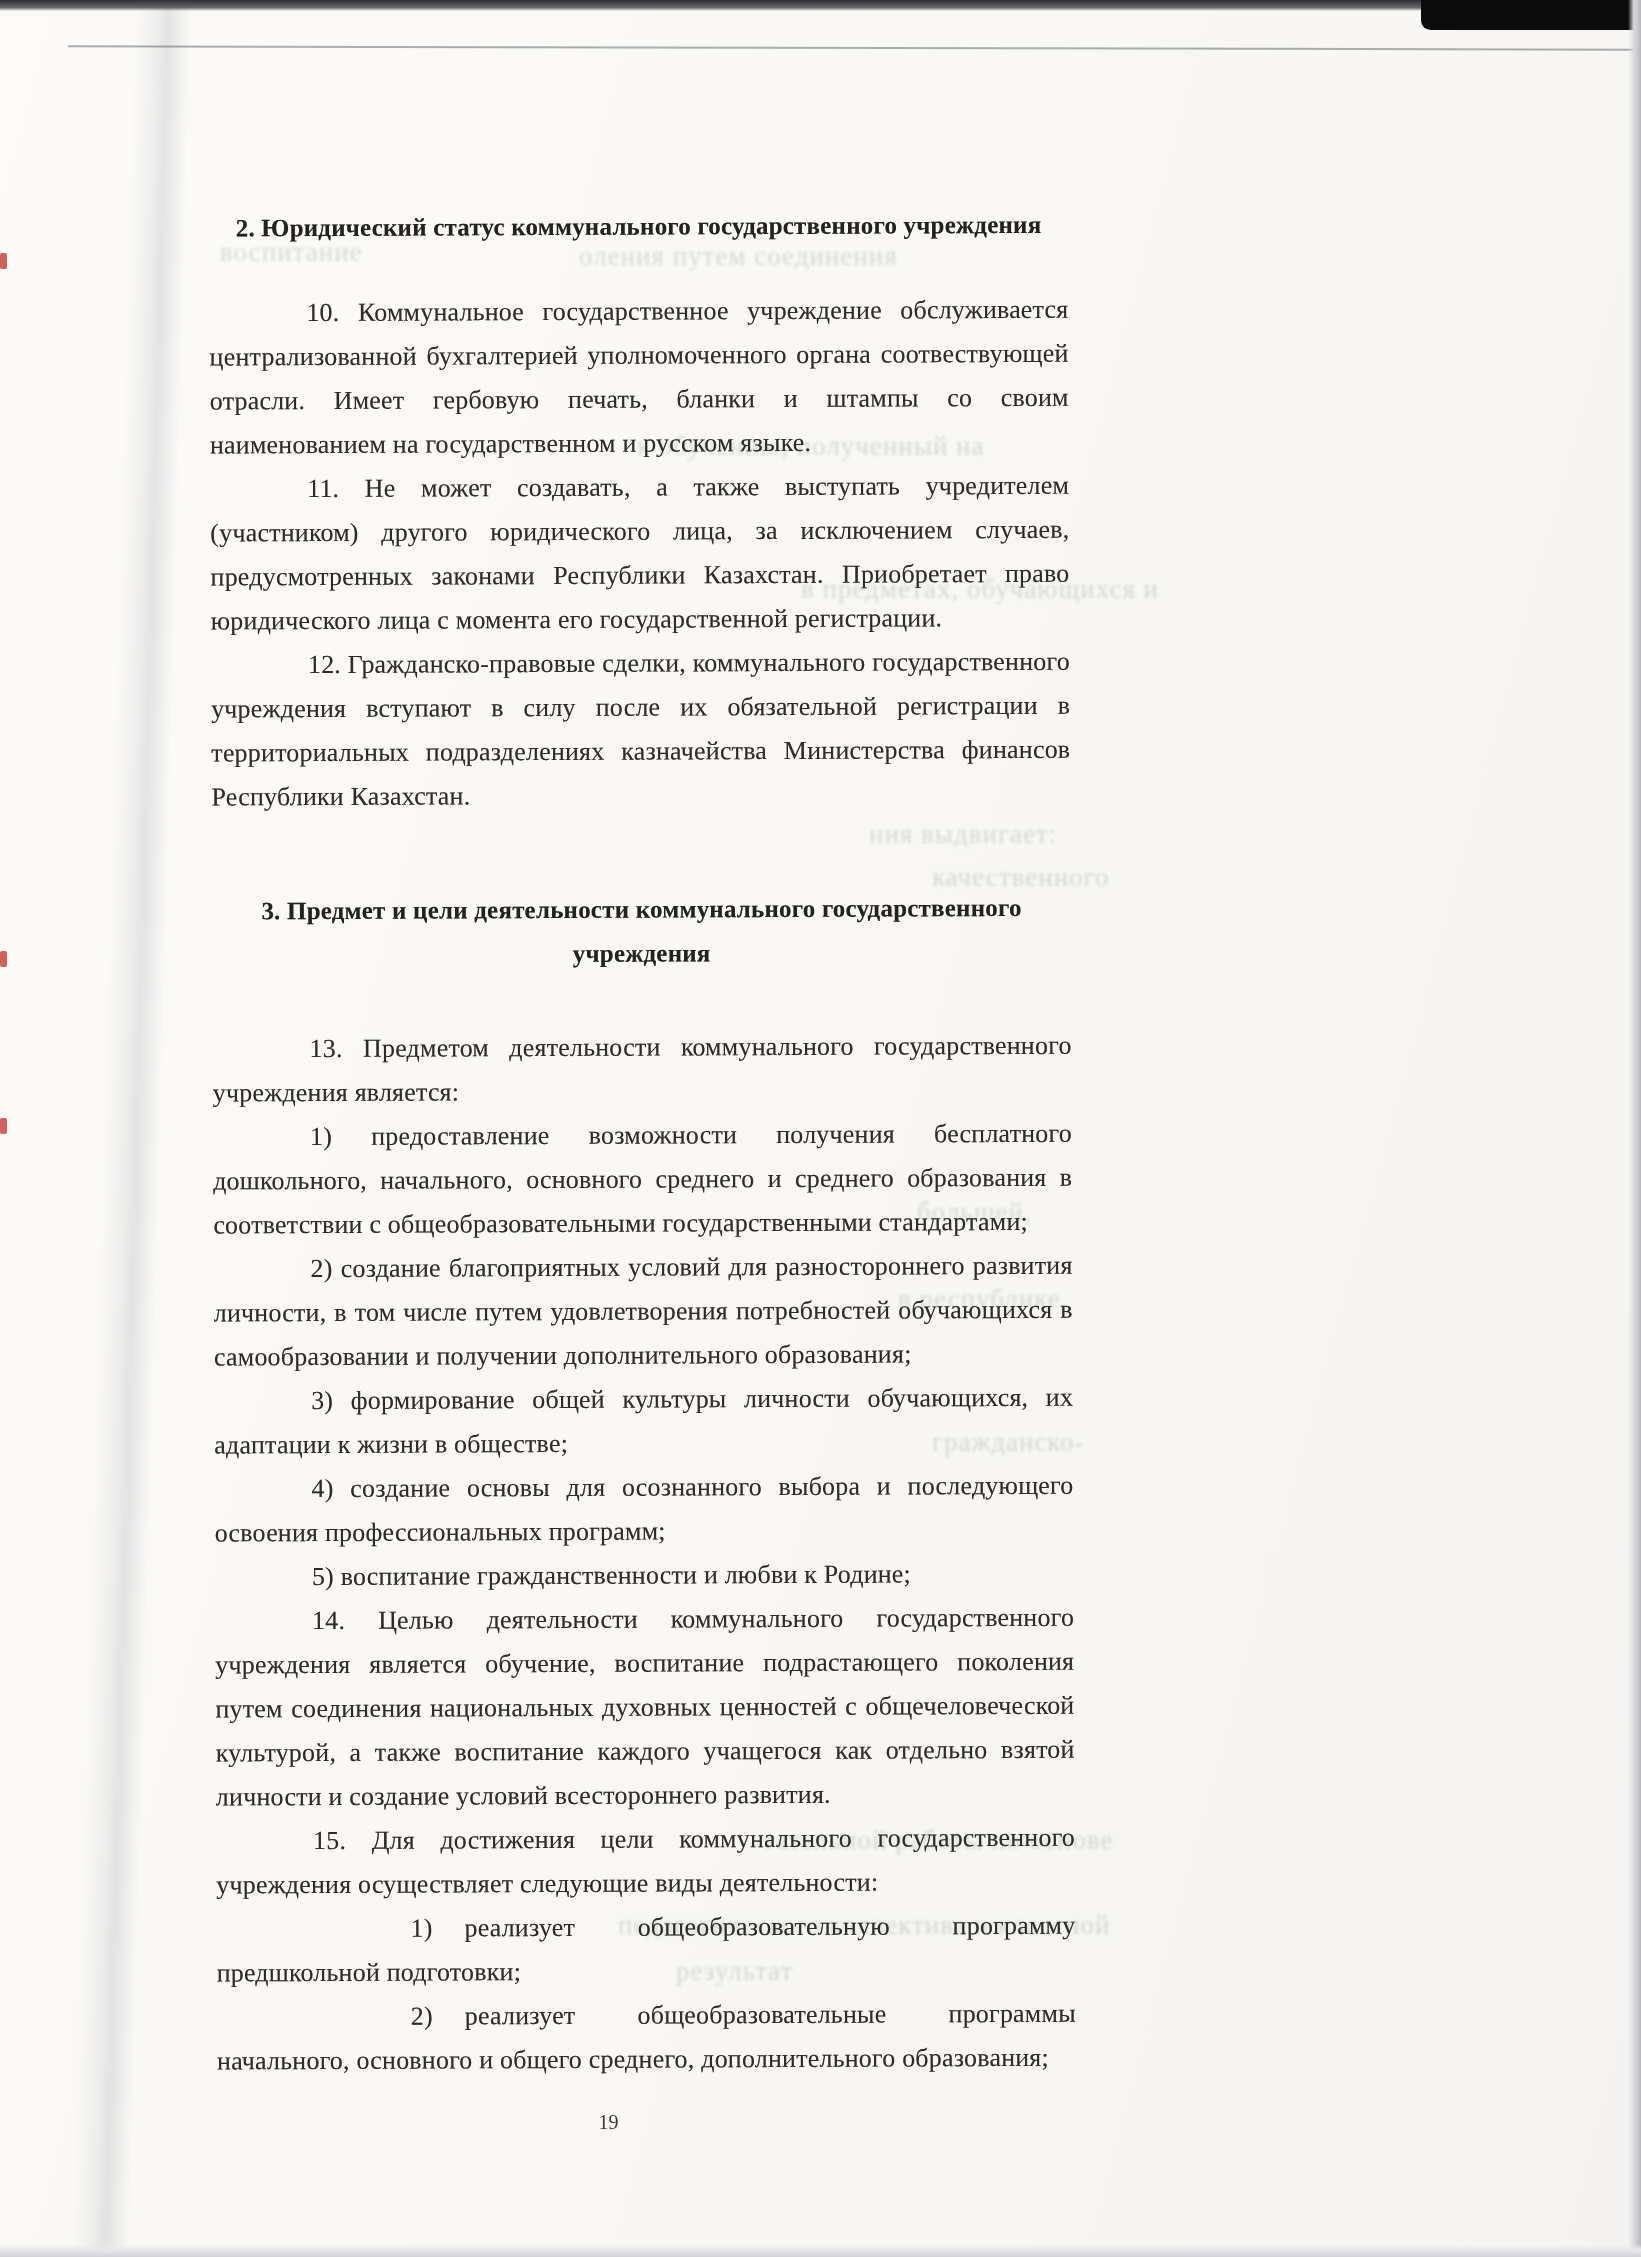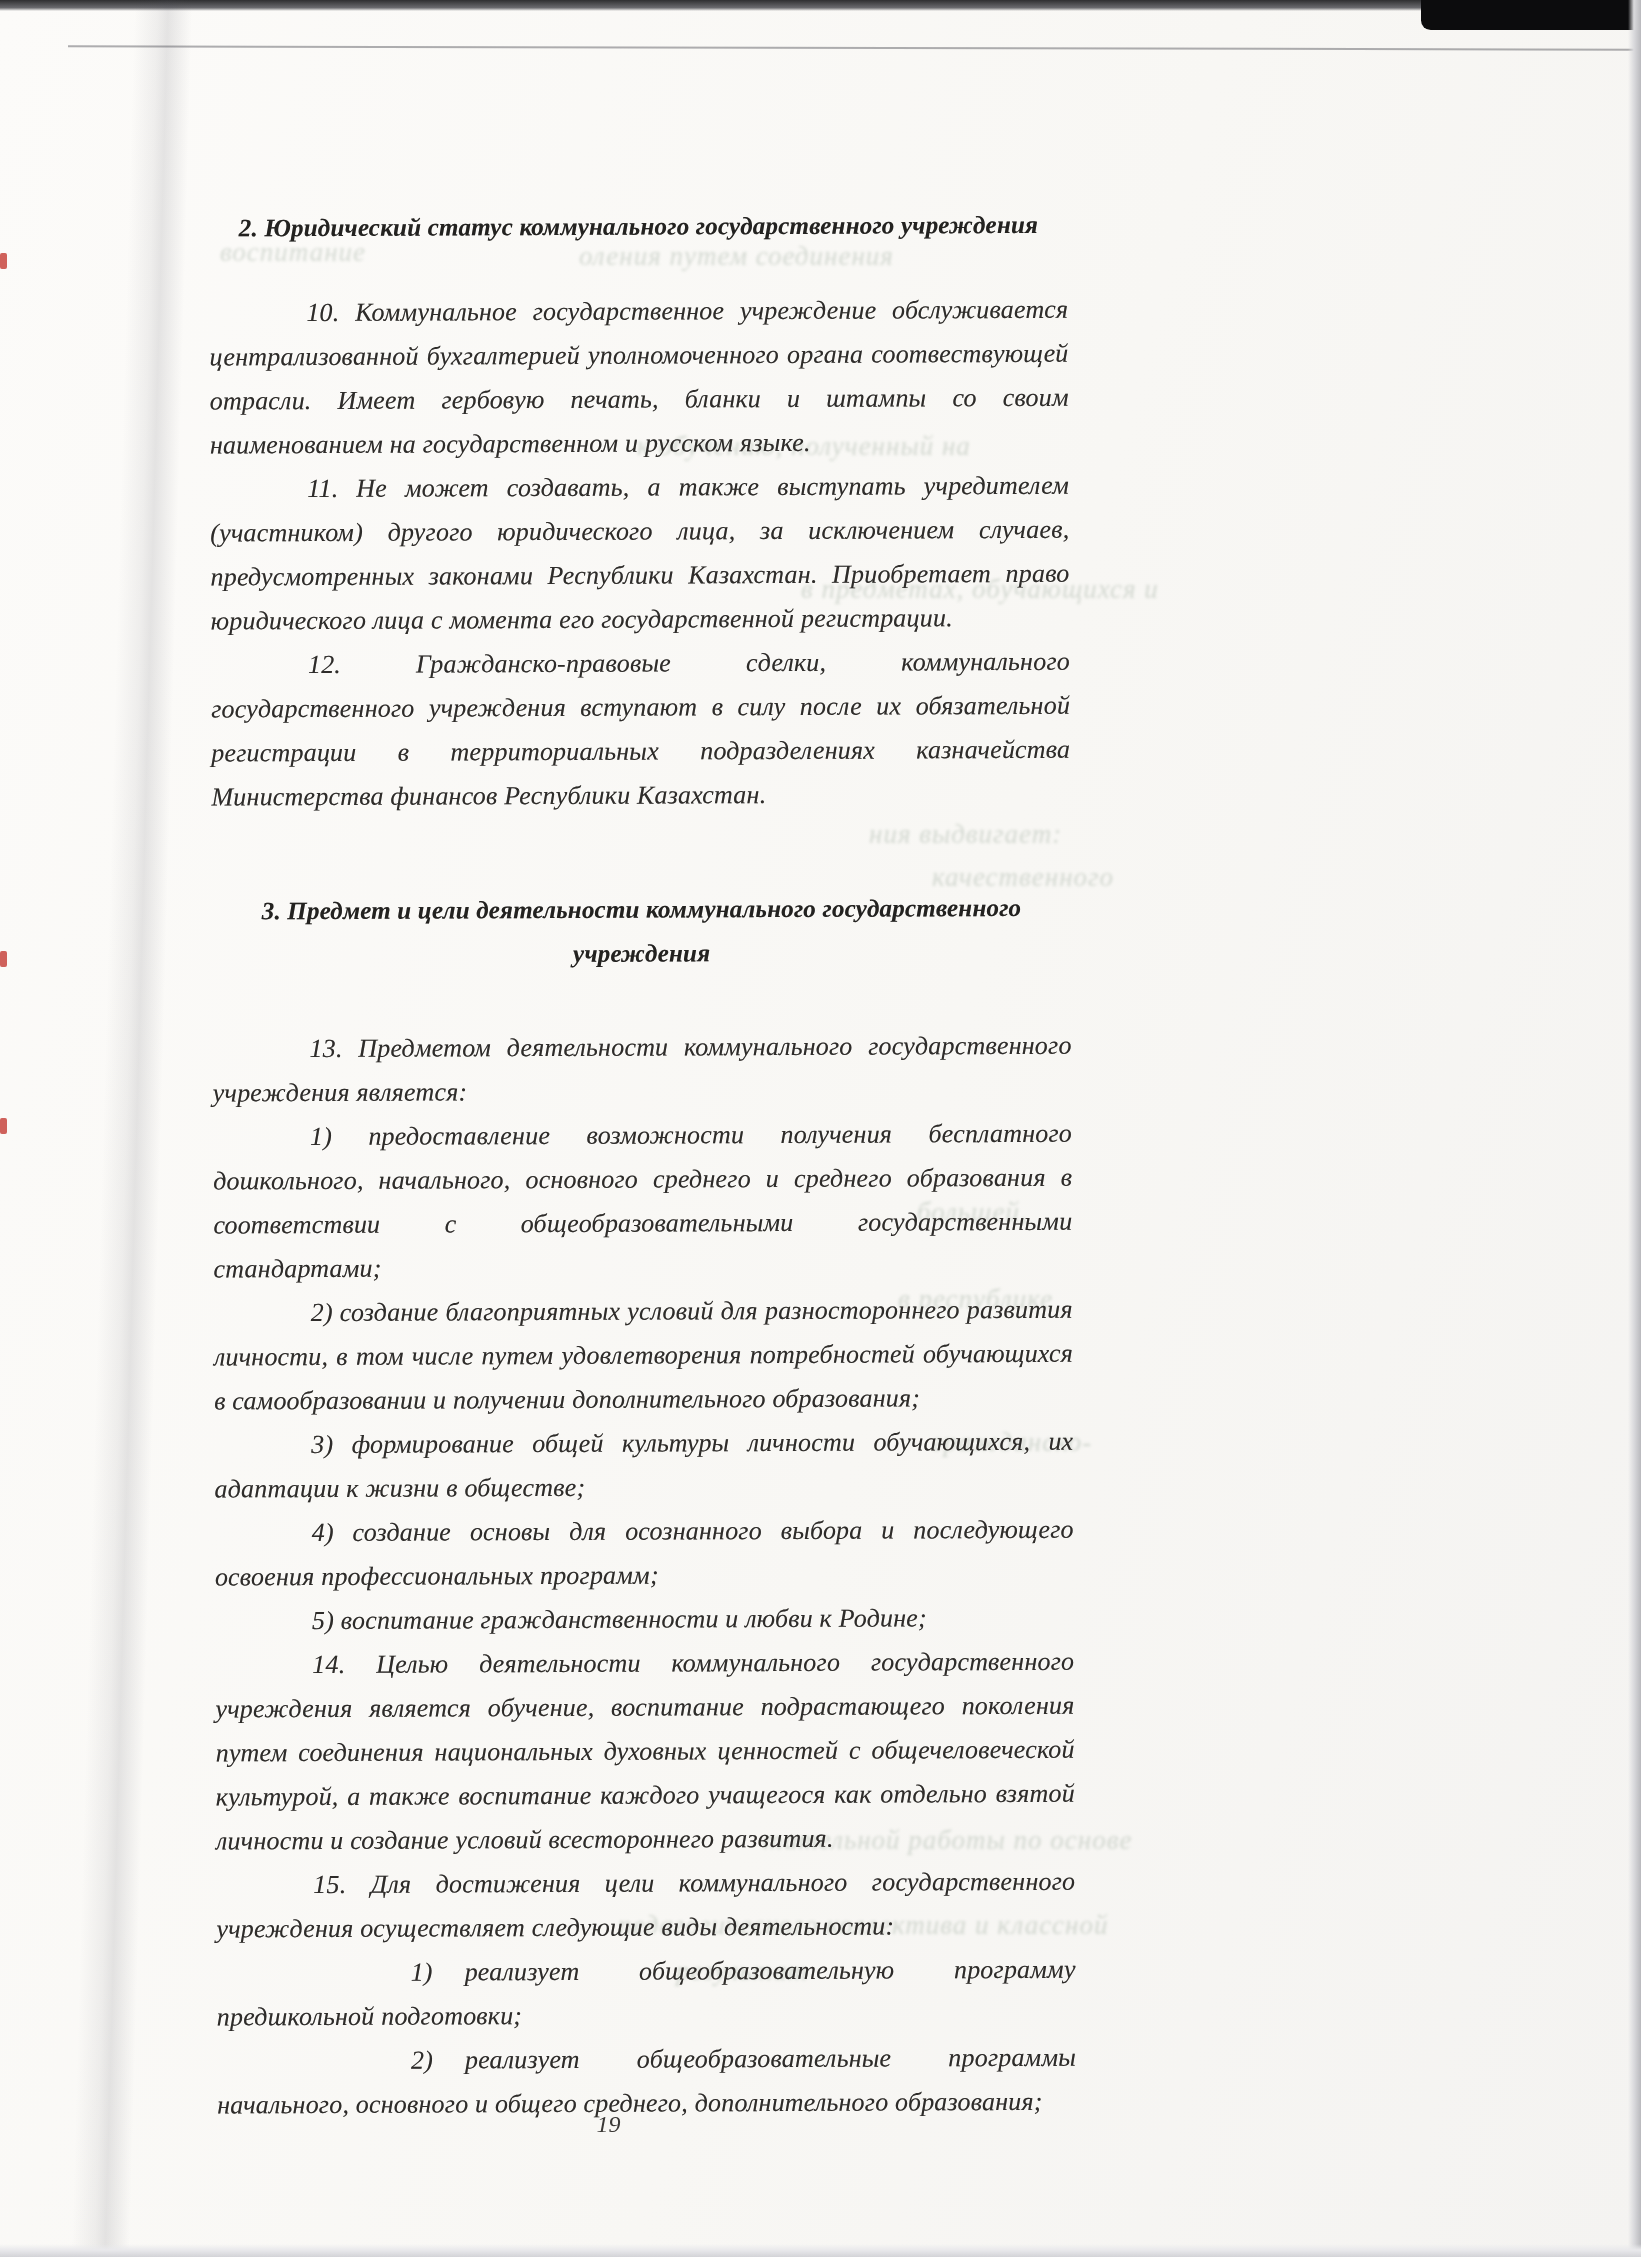--- a/index.html
+++ b/index.html
@@ -4,21 +4,20 @@
 <style>
   html,body{margin:0;padding:0;}
   body{
     width:1641px;height:2257px;position:relative;overflow:hidden;
     background:#f1f1f3;
     font-family:"Liberation Serif","DejaVu Serif",serif;
   }
   .scan-page{
     position:absolute;inset:0;
     background:linear-gradient(105deg,#fcfbf9 0%,#f8f7f4 55%,#f4f3f1 100%);
-    font-style:italic;
   }
   
   .fold-band{
     position:absolute;left:135px;top:-19.3px;width:58px;height:2317px;
     background:linear-gradient(90deg,rgba(0,0,0,0) 0%,rgba(70,70,82,0.07) 40%,rgba(70,70,82,0.13) 58%,rgba(0,0,0,0) 100%);
     transform:rotate(1.6deg);transform-origin:top left;
   }
   
   .top-strip{
     position:absolute;left:0;top:0;width:100%;height:10.6px;
@@ -64,21 +63,21 @@
     margin:0;color:#232220;
   }
   .heading-line2{white-space:normal;}
   .par{margin:0;text-align:justify;text-indent:97px;}
   .p10{margin-top:41px;}
   .h3{margin-top:70px;}
   .p13{margin-top:50px;}
   .num-gap{display:inline-block;min-width:151px;}
   .page-number{
     position:absolute;left:208px;top:2111px;width:859px;z-index:3;
-    text-align:center;font-size:24px;color:#3a3836;
+    text-align:center;font-size:20px;color:#3a3836;
     transform:translateX(-29px);
   }
 </style>
 </head>
 <body>
 
 <div class="scan-page">
 
   <div class="top-strip"></div>
   <div class="top-black"></div>

